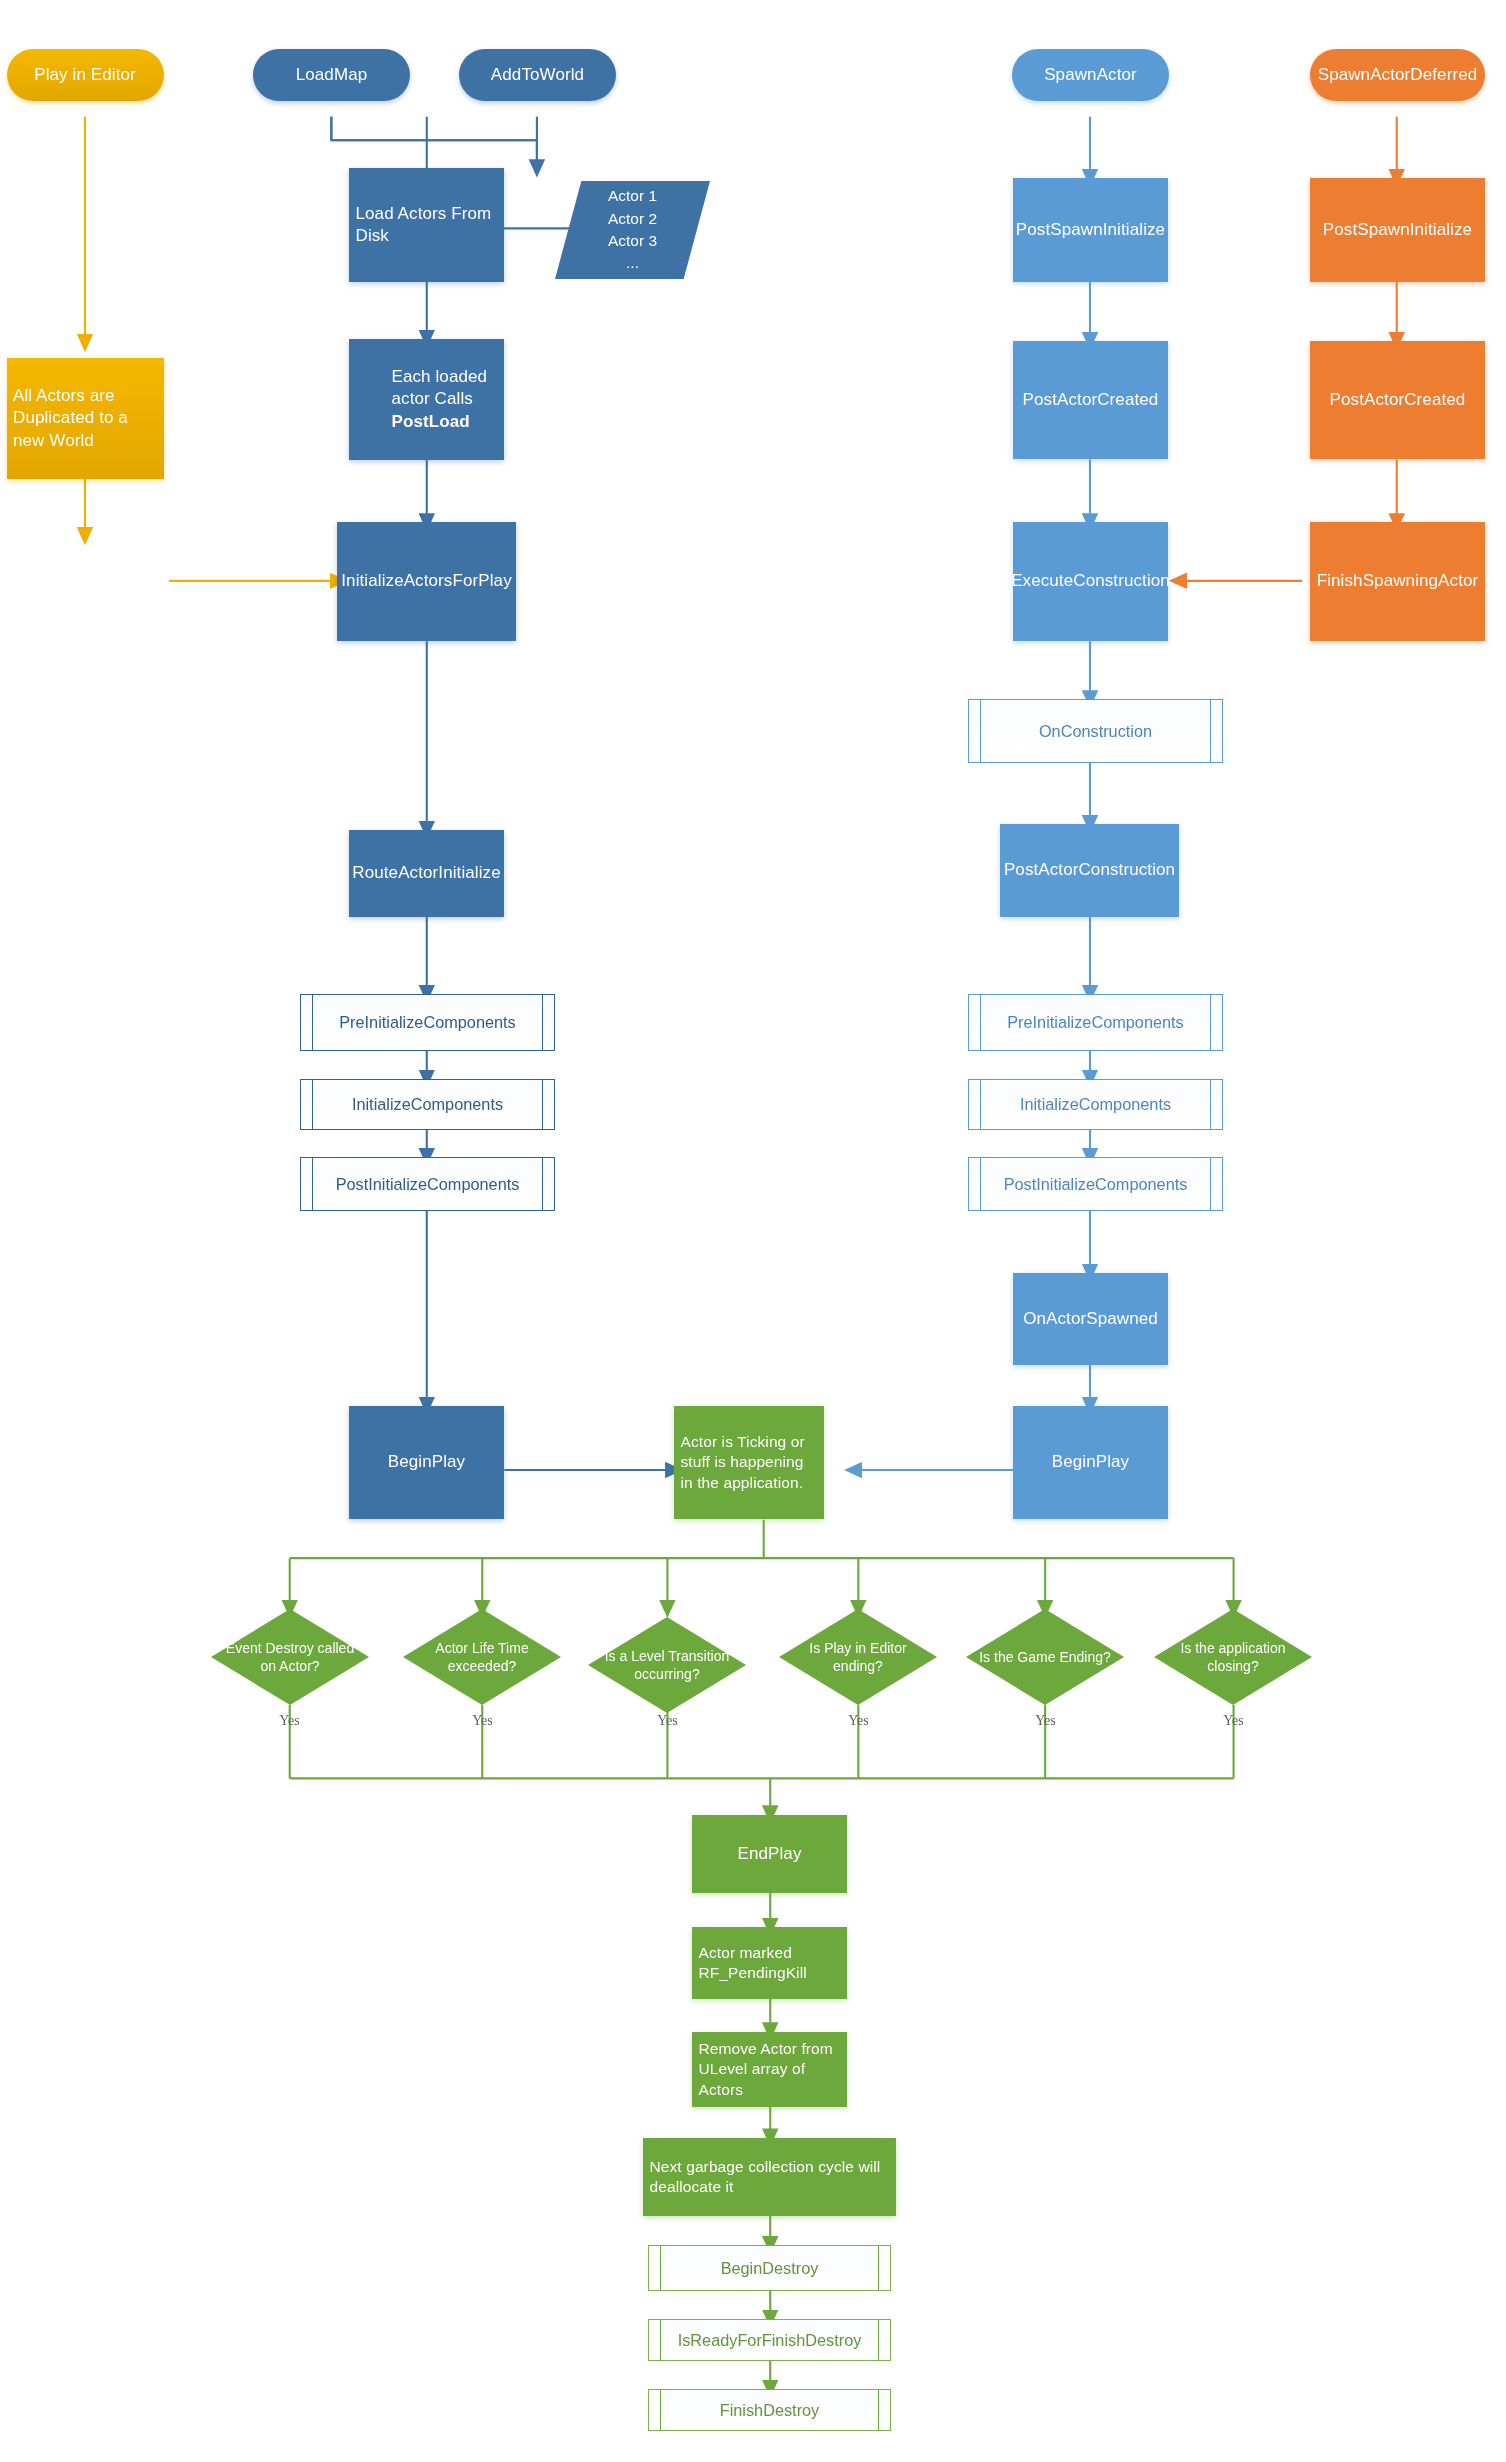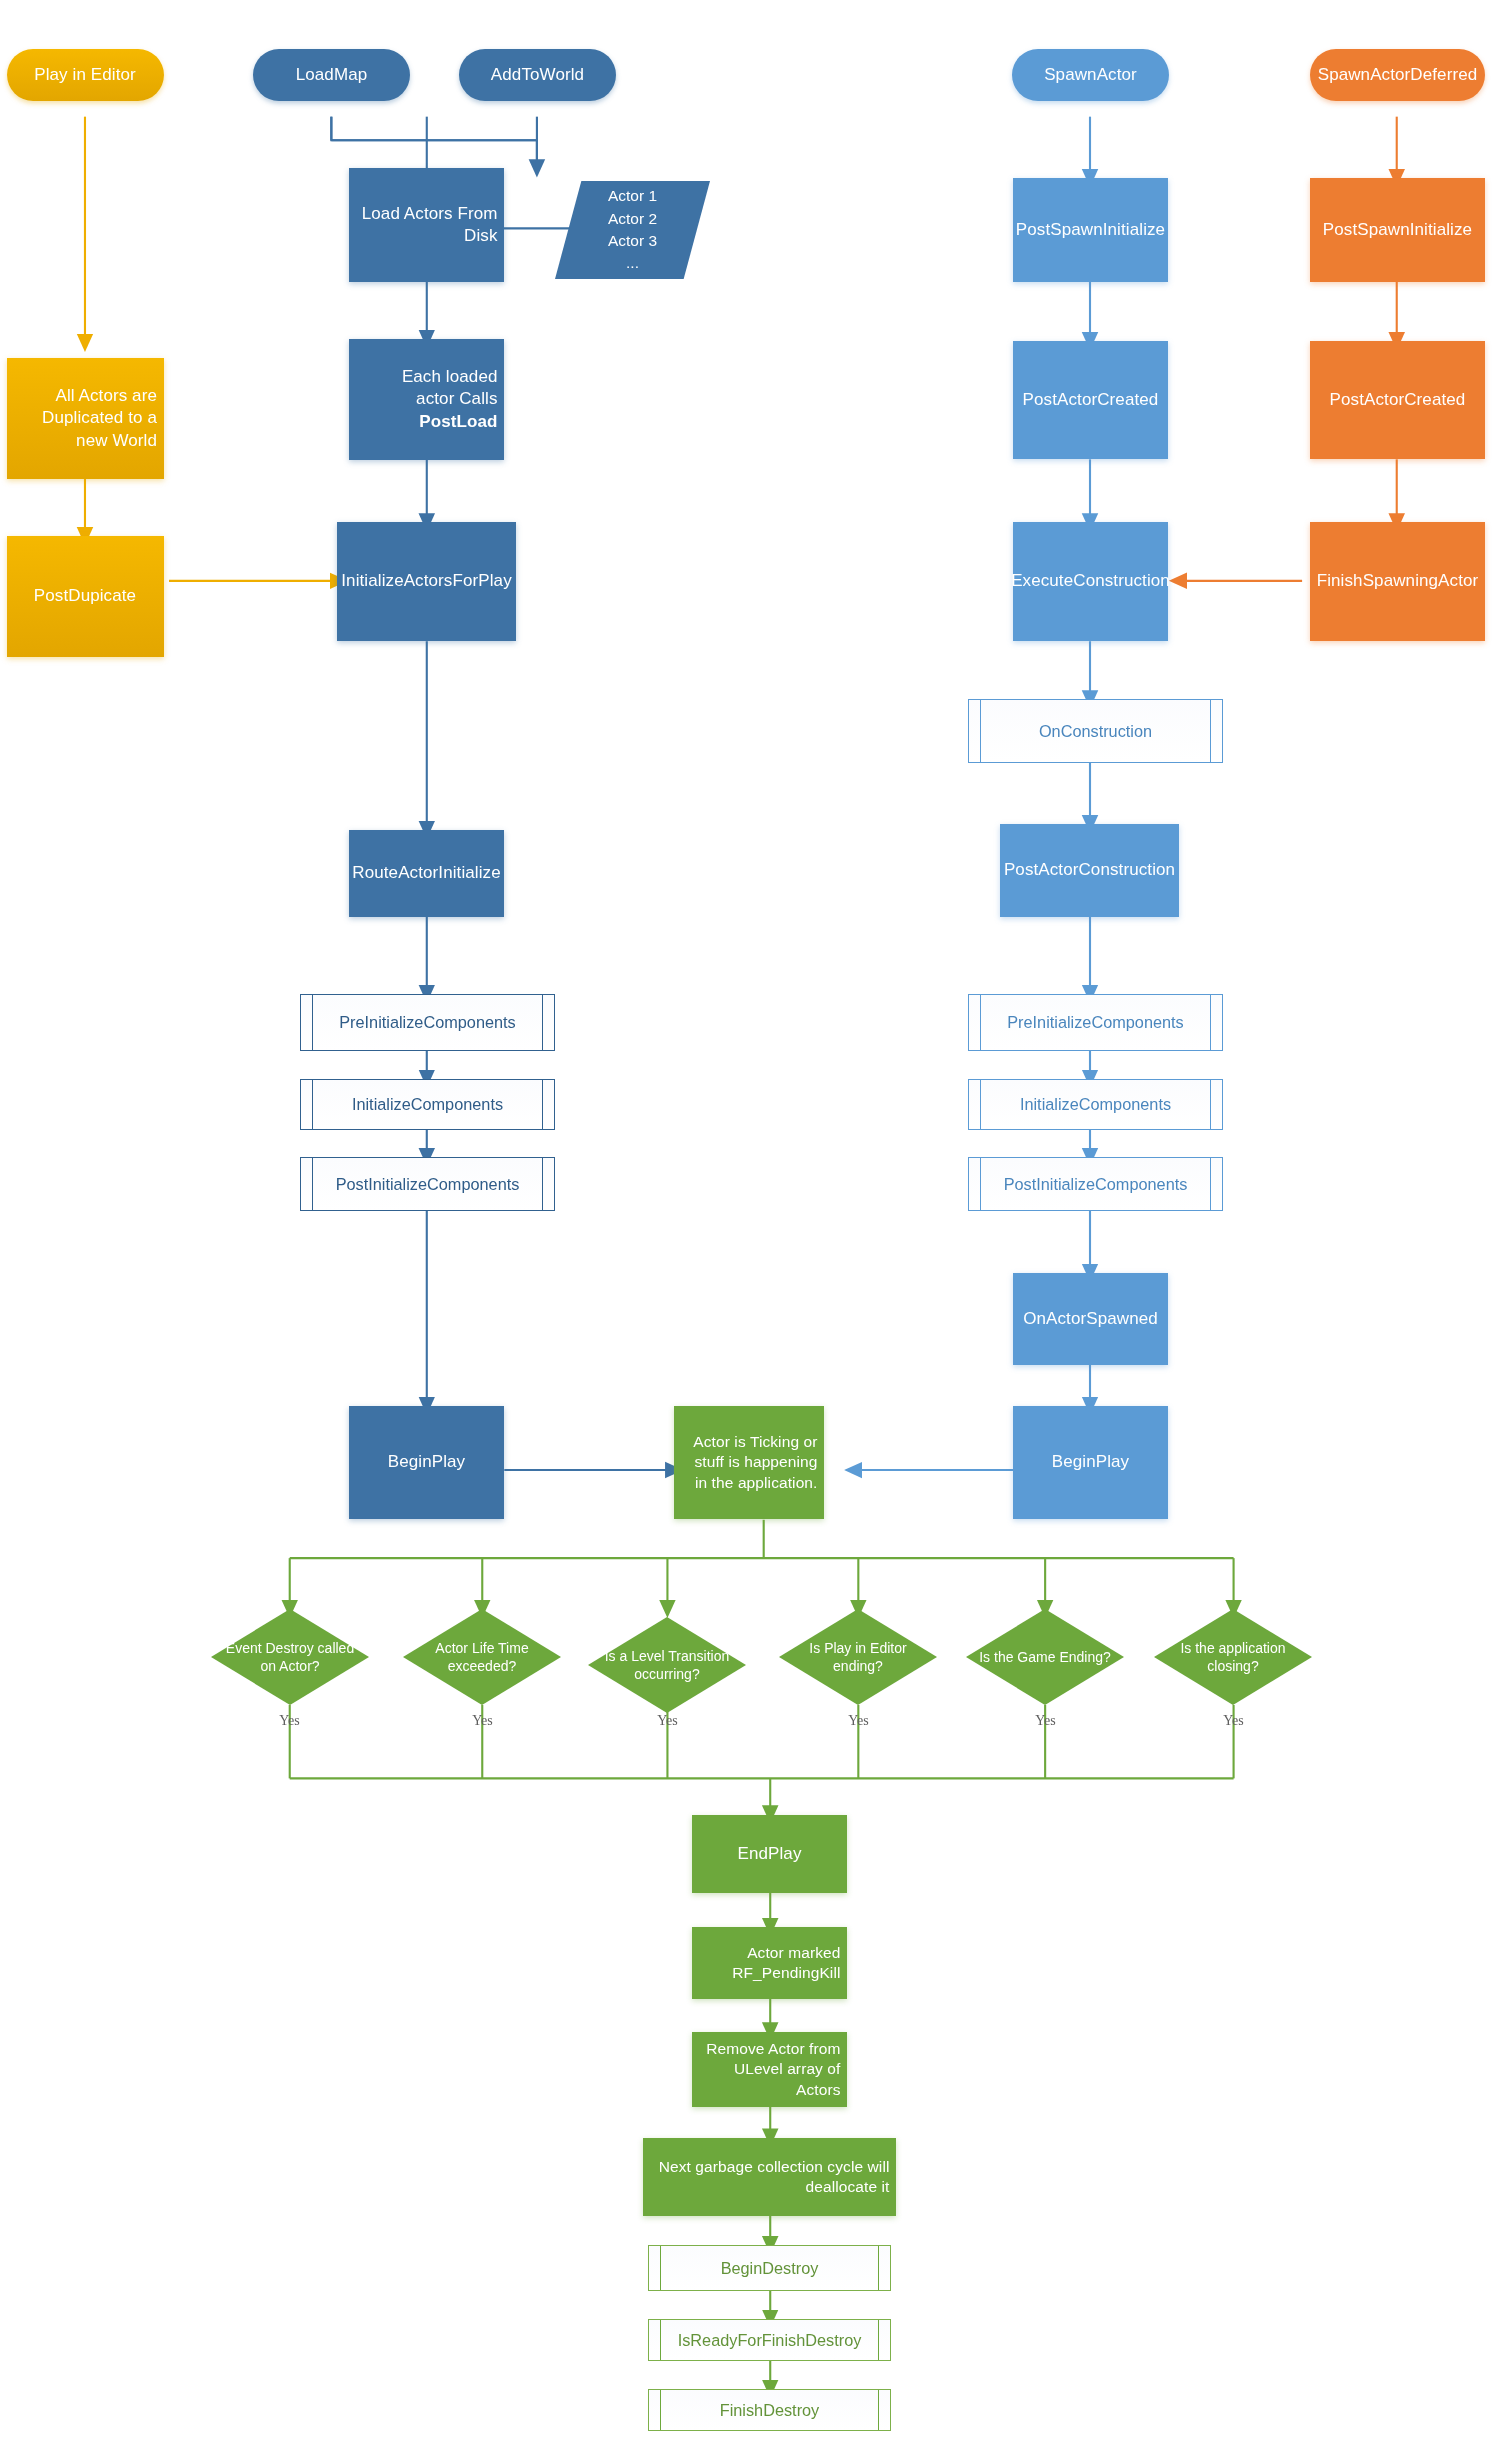--- a/index.html
+++ b/index.html
@@ -1,21 +1,21 @@
 <!DOCTYPE html>
 <html style="font-size:13px"><head>
 <meta charset="utf-8">
 <style>
   html,body{margin:0;padding:0;background:#ffffff;}
   body{font-family:"Liberation Sans","DejaVu Sans",sans-serif;}
   #stage{position:relative;width:1507px;height:2462px;background:#fff;overflow:hidden;}
   svg#wires{position:absolute;left:0;top:0;width:1507px;height:2462px;pointer-events:none;}
 
   .node{position:absolute;box-sizing:border-box;display:flex;align-items:center;
-        justify-content:center;text-align:right;line-height:1.32;color:#fff;
+        justify-content:center;text-align:left;line-height:1.32;color:#fff;
         font-size:17px;letter-spacing:0.1px;}
   .node .lbl{display:block;padding:0 6.5px;}
 
   
   .f-dkblue{background:#3E72A4;box-shadow:0 2.4px 5.7px rgba(62,114,164,.35);}
   .f-ltblue{background:#5B9BD5;box-shadow:0 2.4px 5.7px rgba(91,155,213,.35);}
   .f-yellow{background:linear-gradient(180deg,#F5B800 0%,#E3A600 100%);
             box-shadow:0 2.4px 5.7px rgba(230,170,0,.35);}
   .f-orange{background:#ED7D31;box-shadow:0 2.4px 5.7px rgba(237,125,49,.35);}
   .f-green {background:#6DA83C;box-shadow:0 2.4px 5.7px rgba(109,168,60,.32);}
@@ -175,23 +175,20 @@
 </div>
 
 <div class="node pill f-orange" style="left:1310px;top:49px;width:175px;height:52px;">
   <span class="lbl">SpawnActorDeferred</span>
 </div>
 
 <div class="node f-yellow" style="left:6.5px;top:358px;width:157px;height:121px;">
   <span class="lbl">All Actors are Duplicated to a new World</span>
 </div>
 
-<div class="node f-yellow" style="left:6.5px;top:536px;width:157px;height:121px;">
-  <span class="lbl">PostDupicate</span>
-</div>
 
 <div class="node f-dkblue" style="left:349px;top:168px;width:155px;height:114px;">
   <span class="lbl">Load Actors From Disk</span>
 </div>
 
 <div class="para" style="left:555px;top:181px;width:155px;height:98px;">
   <span class="lbl">Actor 1<br>Actor 2<br>Actor 3<br>...</span>
 </div>
 
 <div class="node f-dkblue" style="left:349px;top:339px;width:155px;height:121px;padding-left:36px;">

